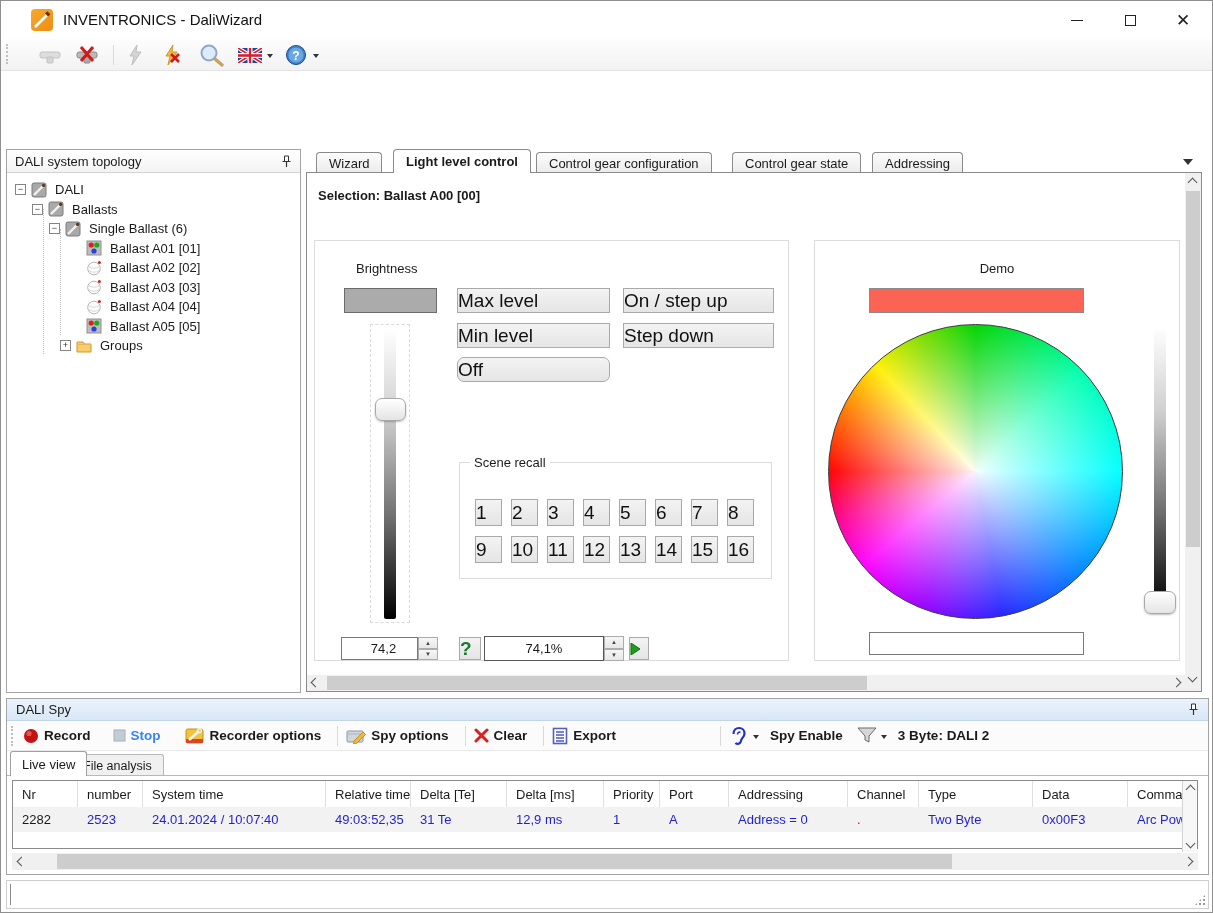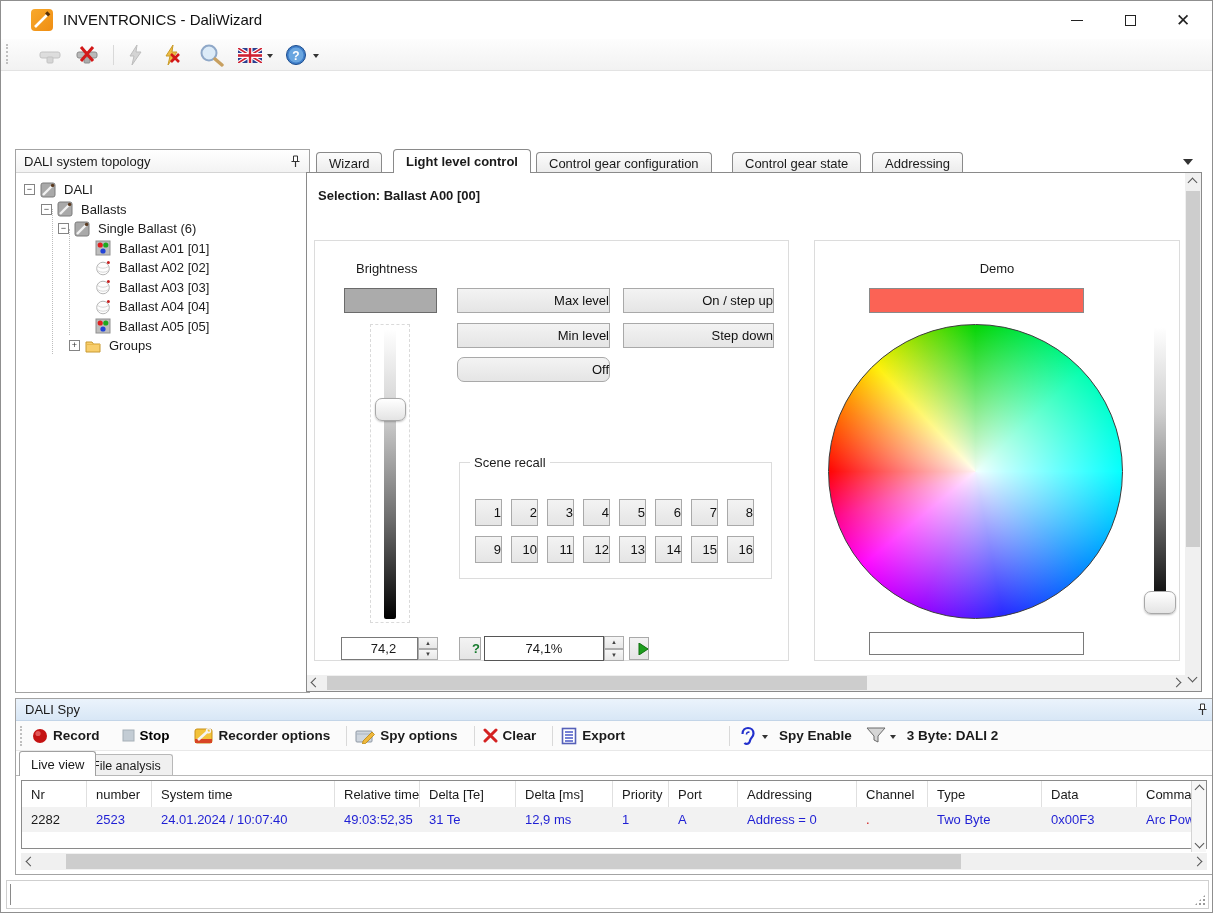--- a/index.html
+++ b/index.html
@@ -18,39 +18,39 @@
   .glyph-close { font-size:17px; color:#222; line-height:1; }
 
   
   .toolbar { left:0; top:38px; width:100%; height:32px; background:linear-gradient(#fdfdfd,#f2f2f2); border-bottom:1px solid #e3e3e3; }
   .grip { width:4px; height:20px; border-left:2px dotted #bfbfbf; }
   .tbi { top:42px; width:26px; height:24px; display:flex; align-items:center; justify-content:center; }
   .tsep { top:44px; width:1px; height:20px; background:#d9d9d9; }
   .dd-arrow { width:0; height:0; border-left:3.5px solid transparent; border-right:3.5px solid transparent; border-top:4px solid #333; }
 
   
-  .panel { border:1px solid #a3a3a3; background:#fff;margin-left:9px; }
+  .panel { border:1px solid #a3a3a3; background:#fff; }
   .panel-hdr { height:23px; display:flex; align-items:center; padding:0 8px; background:linear-gradient(#ffffff,#f3f3f3); border-bottom:1px solid #d4d4d4; }
   .panel-hdr .ttl { flex:1; }
   .tree { position:relative; padding-top:7px; }
   .trow { height:19.5px; display:flex; align-items:center; }
   .expander { width:11px; height:11px; border:1px solid #848484; background:#fff; font-size:9px; line-height:8px; text-align:center; color:#333; margin-right:5px; flex:none; }
   .ticon { width:16px; height:16px; margin-right:5px; flex:none; }
   .tlabel { white-space:nowrap; padding:1px 3px; }
   .sel { background:#ececec; outline:1px solid #dcdcdc; }
   .rail { position:absolute; border-left:1px dotted #bdbdbd; width:0; }
 
   
   .tab { top:151px; height:21px; padding:0 12px; display:flex; align-items:center; background:linear-gradient(#fcfcfc,#ebebeb); border:1px solid #8a8a8a; border-bottom:none; border-radius:4px 4px 0 0; font-size:13px; }
   .tab.active { top:148px; height:24px; background:#fff; font-weight:bold; z-index:5; }
   .tabpage { left:305px; top:171px; width:896px; height:520px; background:#fff; border:1px solid #8a8a8a; z-index:1; }
   .groupbox { border:1px solid #dcdcdc; position:absolute; background:#fff; }
   .gb-title { position:absolute; top:-8px; left:10px; background:#fff; padding:0 4px; }
 
-  .wbtn { display:flex; align-items:center; justify-content:flex-end; background:linear-gradient(#f3f3f3,#e5e5e5); border:1px solid #a9a9a9; font-size:13px; color:#111; }
+  .wbtn { display:flex; align-items:center; justify-content:flex-start; background:linear-gradient(#f3f3f3,#e5e5e5); border:1px solid #a9a9a9; font-size:19px; color:#111; }
   .scenebtn { width:27px; height:27px; }
 
   .vslider-track { width:12px; background:linear-gradient(#ffffff,#cfcfcf 30%,#6f6f6f 65%,#000000); border-radius:2px; }
   .vslider-handle { height:23px; border:1px solid #a8a8a8; border-radius:7px; background:linear-gradient(#ffffff,#e4e4e4); box-shadow:0 1px 2px rgba(0,0,0,.25); }
   .focus-dash { border:1px dashed #dadada; }
 
   .field { background:#fff; border:1px solid #787878; display:flex; align-items:center; justify-content:center; }
   .spinner { width:20px; display:flex; flex-direction:column; }
   .spinbtn { flex:1; background:linear-gradient(#f6f6f6,#e7e7e7); border:1px solid #acacac; font-size:6px; color:#444; display:flex; align-items:center; justify-content:center; }
 
@@ -415,21 +415,21 @@
     <div class="spy-tools">
       <div class="grip" style="margin:0 8px 0 4px;"></div>
       <svg width="16" height="16">
           <circle cx="8" cy="8" r="7" fill="#c41212"></circle>
           <circle cx="6" cy="5.5" r="2.6" fill="#e96a6a" opacity=".8"></circle>
         </svg>
       <span class="spylab">Record</span>
       <svg width="13" height="13" style="margin-left:14px;">
           <rect x="1" y="1" width="11" height="11" fill="#c3ccd4" stroke="#a6b0b8"></rect>
         </svg>
-      <span class="spylab" style="color:#000000;">Stop</span>
+      <span class="spylab" style="color:#3b82f6;">Stop</span>
       <svg width="20" height="18" style="margin-left:16px;">
           <rect x="1" y="2" width="17" height="14" rx="2" fill="#f2c23a" stroke="#c89018"></rect>
           <rect x="1" y="12" width="17" height="4" fill="#d84424"></rect>
           <path d="M4 13 L14 4" stroke="#f4f4f4" stroke-width="2.6"></path>
           <circle cx="14.5" cy="3.8" r="2" fill="none" stroke="#f4f4f4" stroke-width="1.4"></circle>
         </svg>
       <span class="spylab">Recorder options</span>
       <div class="tsep" style="position:static; margin:0 8px;"></div>
       <svg width="20" height="17">
           <rect x="1" y="4" width="16" height="11" rx="1" fill="#cfd6de" stroke="#8e98a4"></rect>

